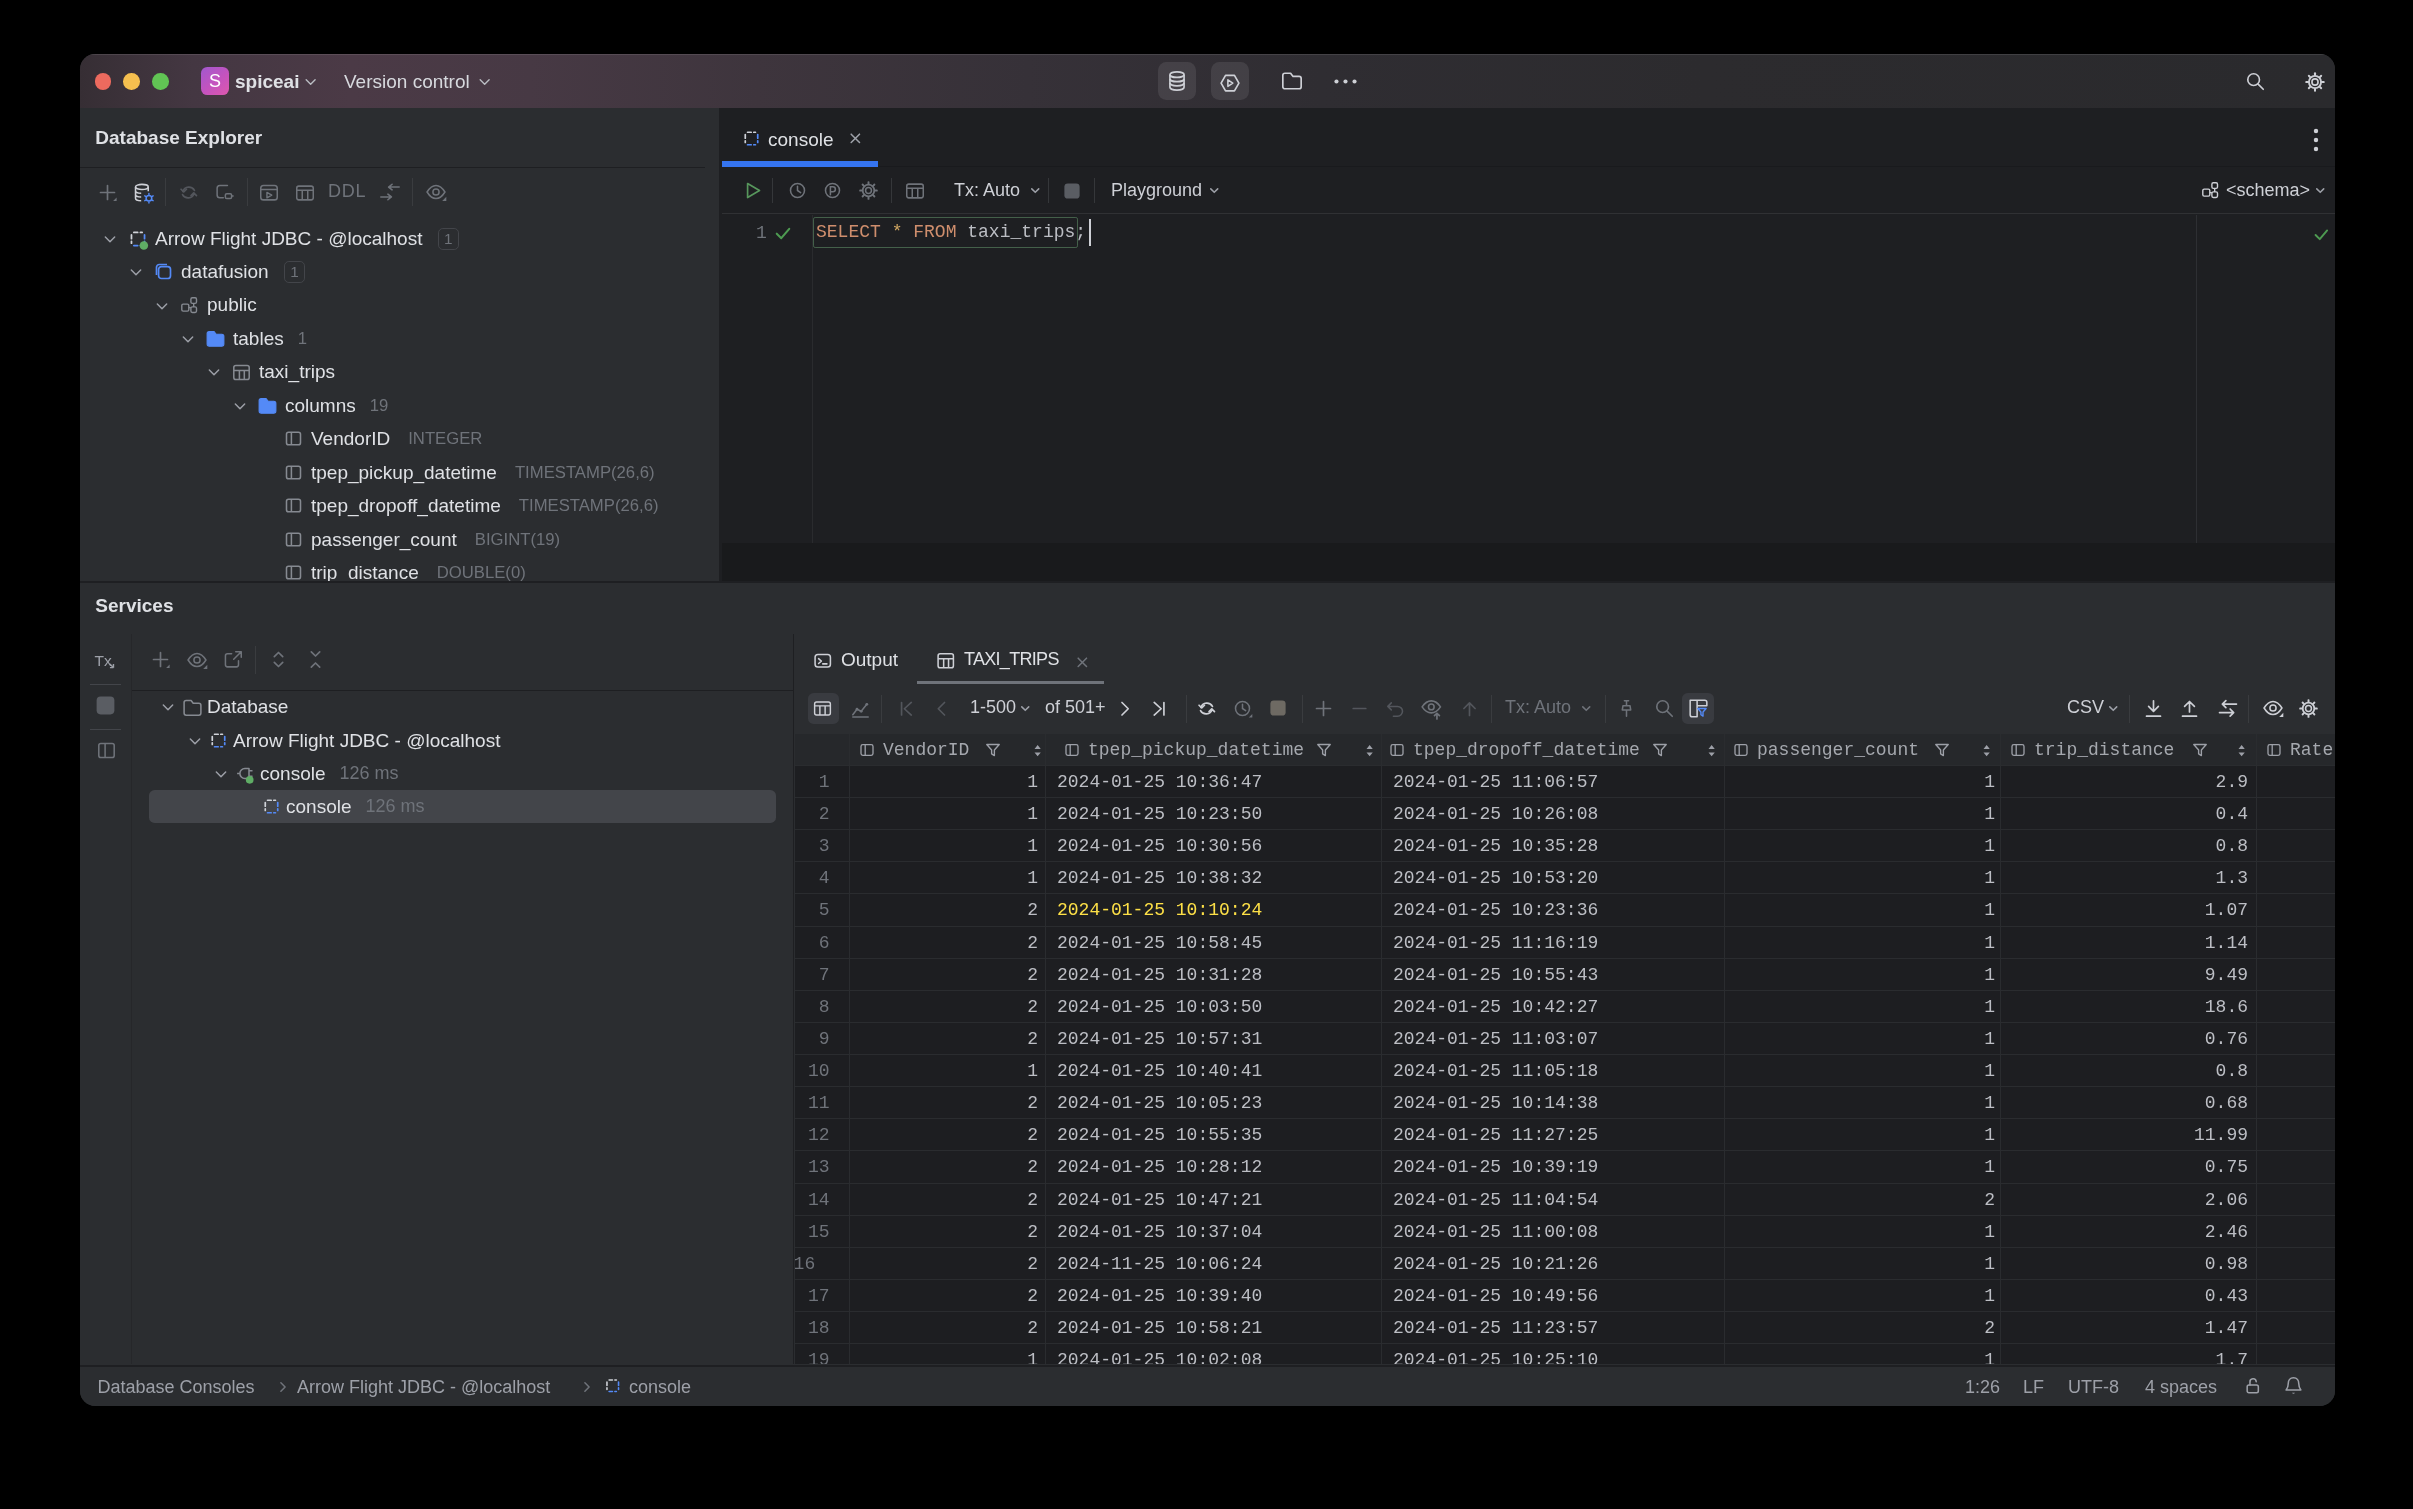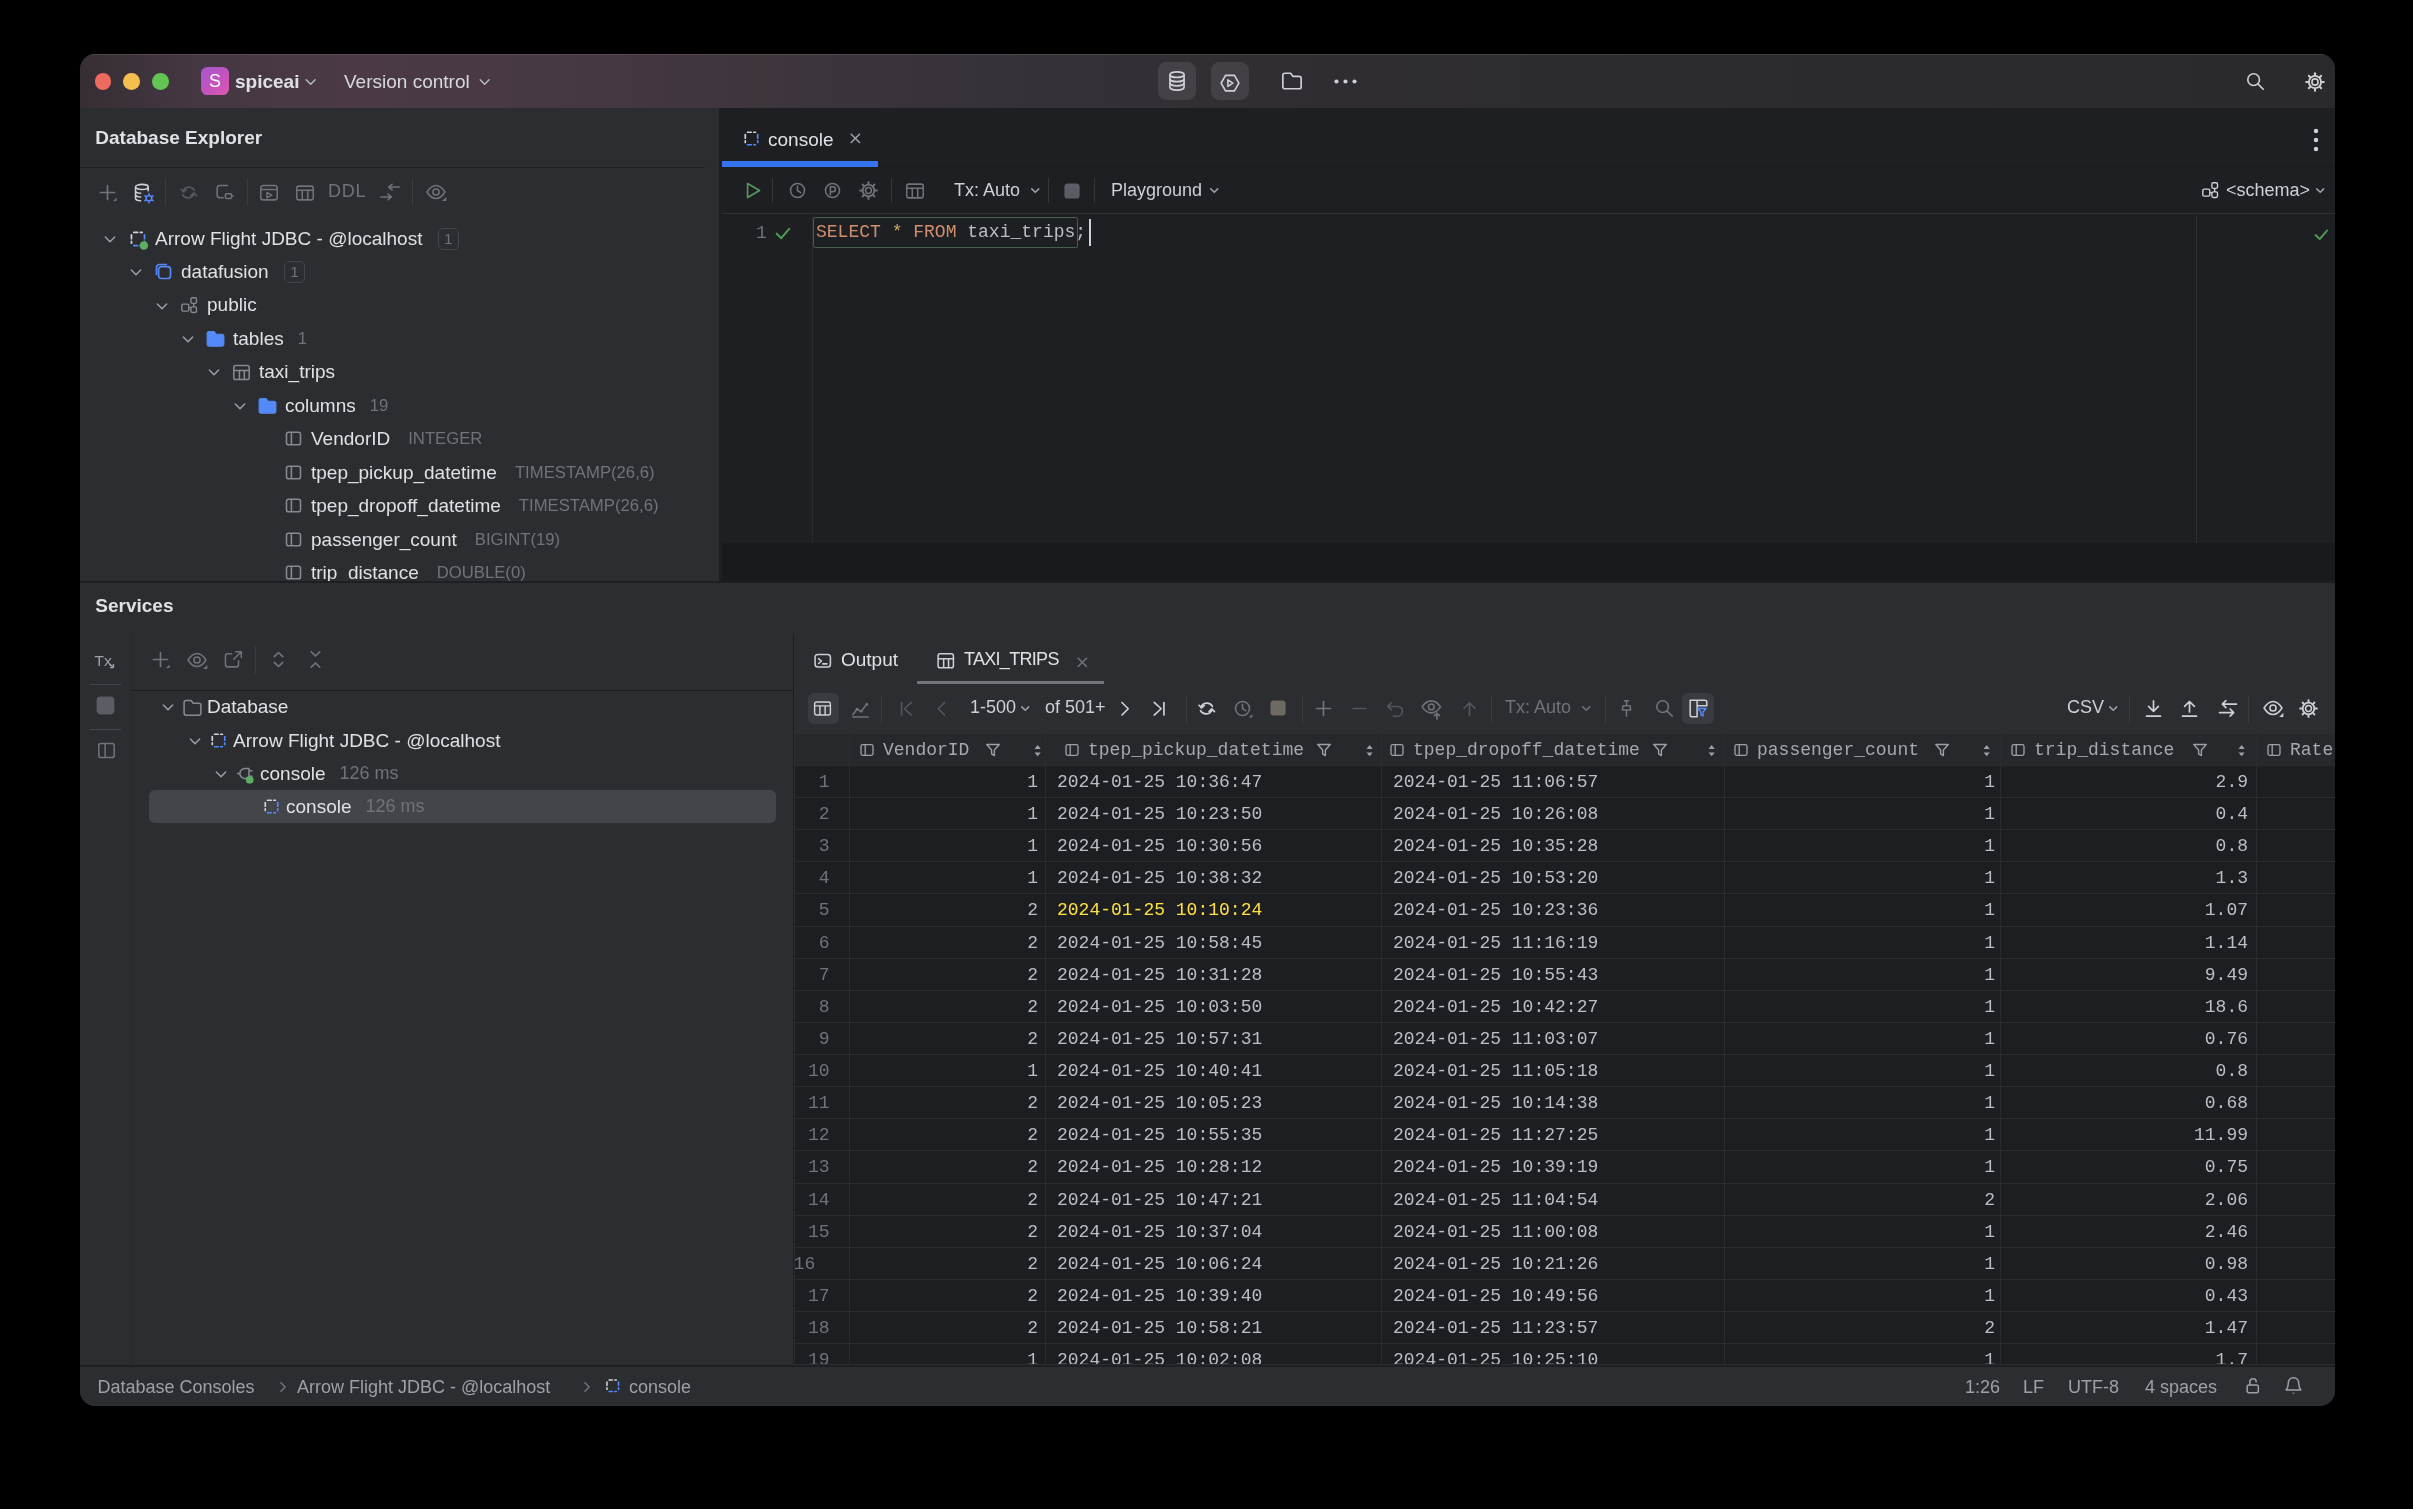--- a/index.html
+++ b/index.html
@@ -637,21 +637,21 @@
 <div style="position:absolute;left:0;top:581px;width:1540px;height:1.4px;background:#2a2c2f"></div>
 <div style="position:absolute;left:-1.4px;top:588px;width:36px;text-align:right;font:400 18px 'Liberation Mono',monospace;color:#6f737a">15</div>
 <div style="position:absolute;left:61px;top:588px;width:182px;text-align:right;font:400 18px 'Liberation Mono',monospace;color:#bcbec4">2</div>
 <div style="position:absolute;left:262px;top:588px;font:400 18px 'Liberation Mono',monospace;color:#bcbec4;white-space:pre">2024-01-25 10:37:04</div>
 <div style="position:absolute;left:598px;top:588px;font:400 18px 'Liberation Mono',monospace;color:#bcbec4;white-space:pre">2024-01-25 11:00:08</div>
 <div style="position:absolute;left:936px;top:588px;width:264px;text-align:right;font:400 18px 'Liberation Mono',monospace;color:#bcbec4">1</div>
 <div style="position:absolute;left:1212px;top:588px;width:241px;text-align:right;font:400 18px 'Liberation Mono',monospace;color:#bcbec4">2.46</div>
 <div style="position:absolute;left:0;top:613px;width:1540px;height:1.4px;background:#2a2c2f"></div>
 <div style="position:absolute;left:-1.4px;top:620px;width:36px;font:400 18px 'Liberation Mono',monospace;color:#6f737a">16</div>
 <div style="position:absolute;left:61px;top:620px;width:182px;text-align:right;font:400 18px 'Liberation Mono',monospace;color:#bcbec4">2</div>
-<div style="position:absolute;left:262px;top:620px;font:400 18px 'Liberation Mono',monospace;color:#bcbec4;white-space:pre">2024-01-25 10:06:24</div>
+<div style="position:absolute;left:262px;top:620px;font:400 18px 'Liberation Mono',monospace;color:#bcbec4;white-space:pre">2024-11-25 10:06:24</div>
 <div style="position:absolute;left:598px;top:620px;font:400 18px 'Liberation Mono',monospace;color:#bcbec4;white-space:pre">2024-01-25 10:21:26</div>
 <div style="position:absolute;left:936px;top:620px;width:264px;text-align:right;font:400 18px 'Liberation Mono',monospace;color:#bcbec4">1</div>
 <div style="position:absolute;left:1212px;top:620px;width:241px;text-align:right;font:400 18px 'Liberation Mono',monospace;color:#bcbec4">0.98</div>
 <div style="position:absolute;left:0;top:645px;width:1540px;height:1.4px;background:#2a2c2f"></div>
 <div style="position:absolute;left:-1.4px;top:652px;width:36px;text-align:right;font:400 18px 'Liberation Mono',monospace;color:#6f737a">17</div>
 <div style="position:absolute;left:61px;top:652px;width:182px;text-align:right;font:400 18px 'Liberation Mono',monospace;color:#bcbec4">2</div>
 <div style="position:absolute;left:262px;top:652px;font:400 18px 'Liberation Mono',monospace;color:#bcbec4;white-space:pre">2024-01-25 10:39:40</div>
 <div style="position:absolute;left:598px;top:652px;font:400 18px 'Liberation Mono',monospace;color:#bcbec4;white-space:pre">2024-01-25 10:49:56</div>
 <div style="position:absolute;left:936px;top:652px;width:264px;text-align:right;font:400 18px 'Liberation Mono',monospace;color:#bcbec4">1</div>
 <div style="position:absolute;left:1212px;top:652px;width:241px;text-align:right;font:400 18px 'Liberation Mono',monospace;color:#bcbec4">0.43</div>

